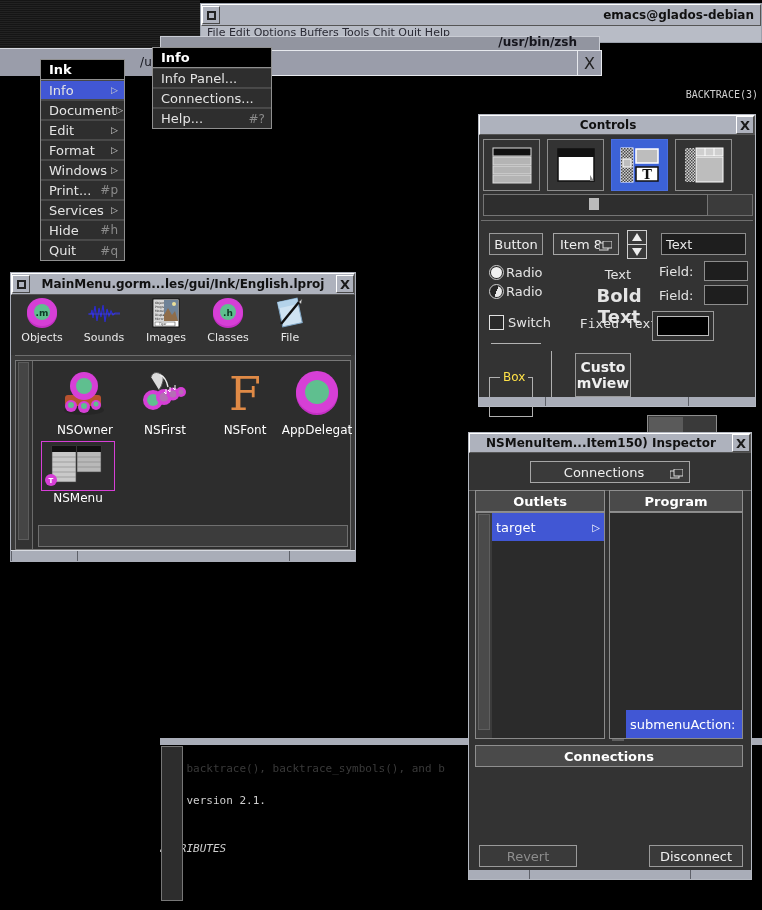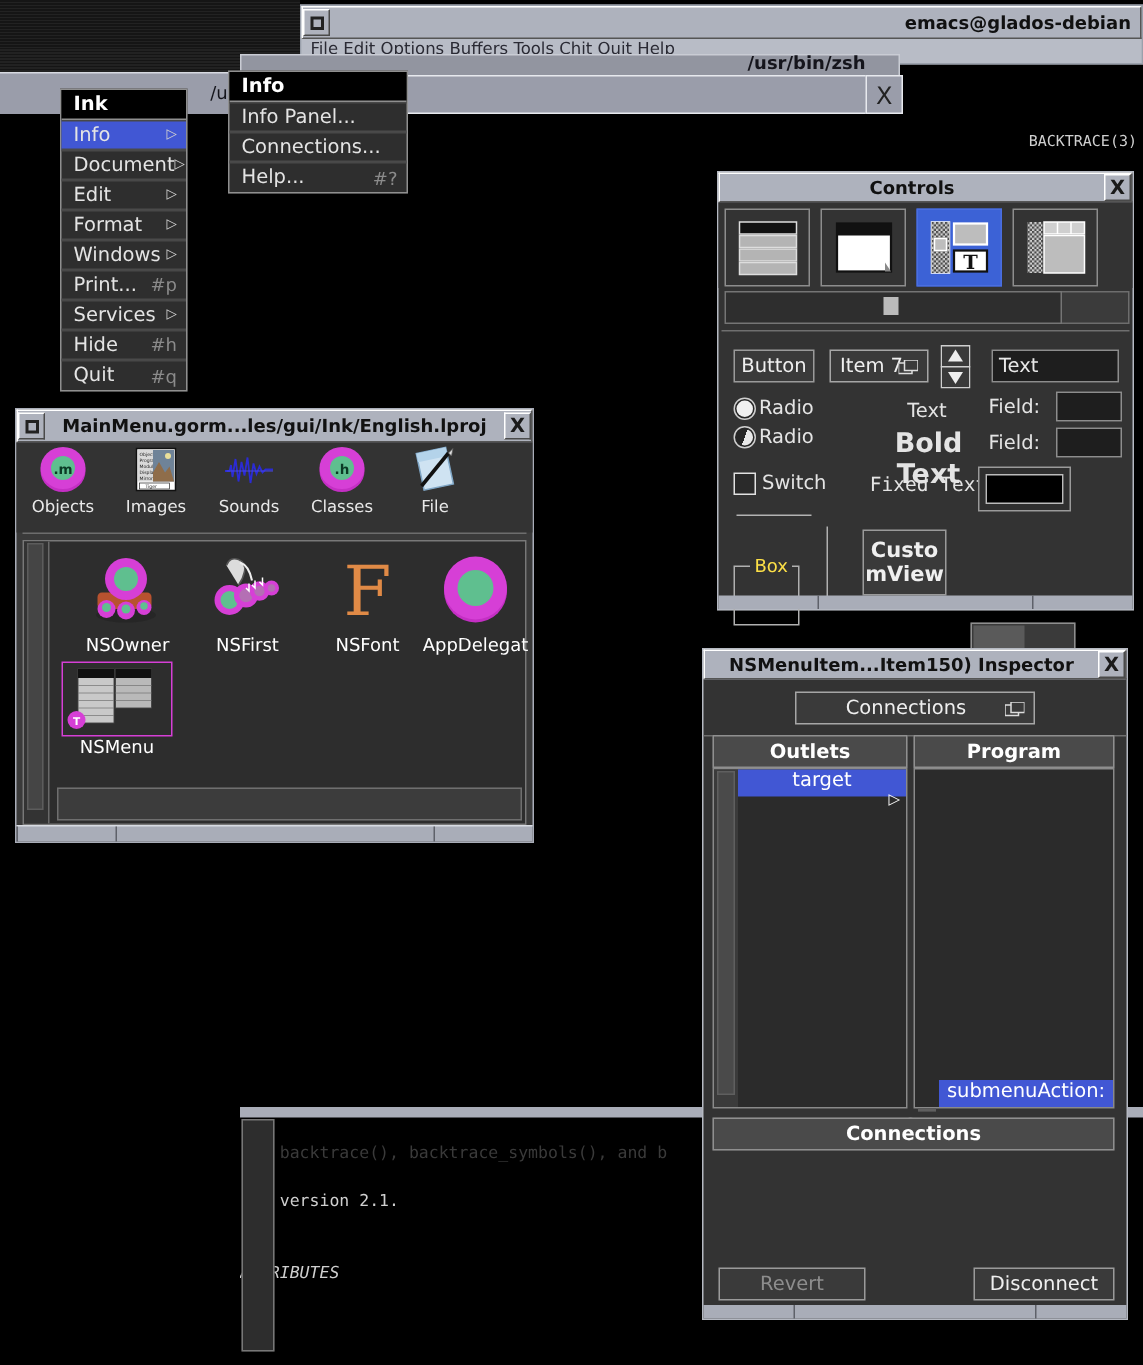--- a/index.html
+++ b/index.html
@@ -129,21 +129,21 @@
   .popup .pmark{position:absolute;right:6px;top:50%;transform:translateY(-50%);
      width:13px;height:10px;}
   #insp-hr{height:1px;background:#6f6f6f;margin:7px 0 0 0;}
   .colhdr{background:#4a4a4a;border:1px solid #8f8f8f;box-sizing:border-box;color:#fff;
      font-size:13px;font-weight:bold;display:flex;align-items:center;justify-content:center;height:22px;}
   .listbox{background:#2b2b2b;border:1px solid #8a8a8a;box-sizing:border-box;display:flex;}
   .listbox .lsb{width:16px;background:#3b3b3b;position:relative;}
   .listbox .lsb .kn{position:absolute;left:2px;top:1px;right:2px;height:96%;background:#4a4a4a;
      border:1px solid #5f5f5f;box-sizing:border-box;}
   .listbox .lcontent{flex:1;position:relative;}
-  .lrow{height:18px;display:flex;align-items:center;padding:0 4px;font-size:13px;color:#e8e8e8;flex-direction:column;}
+  .lrow{height:28px;display:flex;align-items:center;padding:0 4px;font-size:13px;color:#e8e8e8;}
   .lrow.sel{background:#4157d4;color:#fff;}
   .lrow .ar{margin-left:auto;font-size:10px;}
   #insp-footer{position:absolute;left:0;bottom:0;width:282px;height:9px;background:#a9adb8;display:flex;}
 </style>
 </head>
 <body>
 
 <div id="desktop">
   <div id="wallpaper"></div>
 </div>
@@ -255,20 +255,30 @@
     <div class="gicon">
       <div class="gi-img">
         <svg width="36" height="32" viewBox="0 0 36 32">
           <ellipse cx="18" cy="17" rx="15" ry="14" fill="#c42fc4"></ellipse>
           <ellipse cx="18" cy="15" rx="15" ry="14" fill="#d63fd6"></ellipse>
           <circle cx="18" cy="15" r="8" fill="#5fbf8f"></circle>
           <text x="18" y="19" font-size="9" fill="#0b3a24" text-anchor="middle" font-family="DejaVu Sans, sans-serif" font-weight="bold">.m</text>
         </svg>
       </div>
       <div class="gi-lbl">Objects</div>
+    </div>
+
+    <div class="gicon">
+      <div class="gi-img">
+        <svg width="36" height="32" viewBox="0 0 36 32">
+          <path d="M2 17 L5 17 L6 13 L7 21 L9 9 L11 24 L13 11 L15 20 L17 8 L19 25 L21 12 L23 19 L25 14 L27 18 L29 16 L34 16" fill="none" stroke="#2b2bd4" stroke-width="1.2"></path>
+          <path d="M3 17 L34 17" stroke="#4a4af0" stroke-width="0.6" fill="none"></path>
+        </svg>
+      </div>
+      <div class="gi-lbl">Sounds</div>
     </div>
 
     <div class="gicon">
       <div class="gi-img">
         <svg width="36" height="32" viewBox="0 0 36 32">
           <rect x="5" y="2" width="26" height="28" fill="#fff" stroke="#111"></rect>
           <rect x="6" y="3" width="10" height="21" fill="#d9d9d9"></rect>
           <g fill="#222" font-size="3" font-family="DejaVu Sans, sans-serif">
             <text x="7" y="7">Object</text>
               <text x="7" y="11">Program</text>
@@ -277,30 +287,20 @@
             <text x="7" y="23">Mirror</text>
           </g>
           <rect x="16" y="3" width="14" height="21" fill="#6f8398"></rect>
           <path d="M16 18 L20 11 L24 18 L27 14 L30 24 L16 24Z" fill="#8f6d4a"></path>
           <circle cx="26" cy="7" r="2" fill="#eadf9a"></circle>
           <rect x="7" y="25" width="20" height="4" fill="#fff" stroke="#333" stroke-width="0.5"></rect>
           <text x="11" y="28.3" font-size="3" fill="#222" font-family="DejaVu Sans, sans-serif">Tiger</text>
         </svg>
       </div>
       <div class="gi-lbl">Images</div>
-    </div>
-
-    <div class="gicon">
-      <div class="gi-img">
-        <svg width="36" height="32" viewBox="0 0 36 32">
-          <path d="M2 17 L5 17 L6 13 L7 21 L9 9 L11 24 L13 11 L15 20 L17 8 L19 25 L21 12 L23 19 L25 14 L27 18 L29 16 L34 16" fill="none" stroke="#2b2bd4" stroke-width="1.2"></path>
-          <path d="M3 17 L34 17" stroke="#4a4af0" stroke-width="0.6" fill="none"></path>
-        </svg>
-      </div>
-      <div class="gi-lbl">Sounds</div>
     </div>
 
     <div class="gicon">
       <div class="gi-img">
         <svg width="36" height="32" viewBox="0 0 36 32">
           <ellipse cx="18" cy="17" rx="15" ry="14" fill="#c42fc4"></ellipse>
           <ellipse cx="18" cy="15" rx="15" ry="14" fill="#d63fd6"></ellipse>
           <circle cx="18" cy="15" r="8" fill="#5fbf8f"></circle>
           <text x="18" y="19" font-size="9" fill="#0b3a24" text-anchor="middle" font-family="DejaVu Sans, sans-serif" font-weight="bold">.h</text>
         </svg>
@@ -478,21 +478,21 @@
     </div>
     <div class="end"></div>
   </div>
   <div id="pal-hr"></div>
 
   <div id="pal-body">
 
     <div class="ctl btn3d" style="left:10px;top:12px;width:54px;height:22px;">Button</div>
 
     <div class="ctl popup" style="left:74px;top:12px;width:66px;height:22px;">
-      <span style="margin-right:10px;">Item 7</span>
+      <span style="margin-right:10px;">Item 8</span>
       <span class="pmark">
         <svg width="13" height="10" viewBox="0 0 13 10">
             <rect x="0" y="2" width="9" height="7" fill="#3a3a3a" stroke="#ddd"></rect>
             <rect x="4" y="0" width="9" height="7" fill="#3a3a3a" stroke="#ddd"></rect>
           </svg>
       </span>
     </div>
 
     <div class="ctl" style="left:148px;top:9px;">
       <svg width="20" height="29" viewBox="0 0 20 29">

